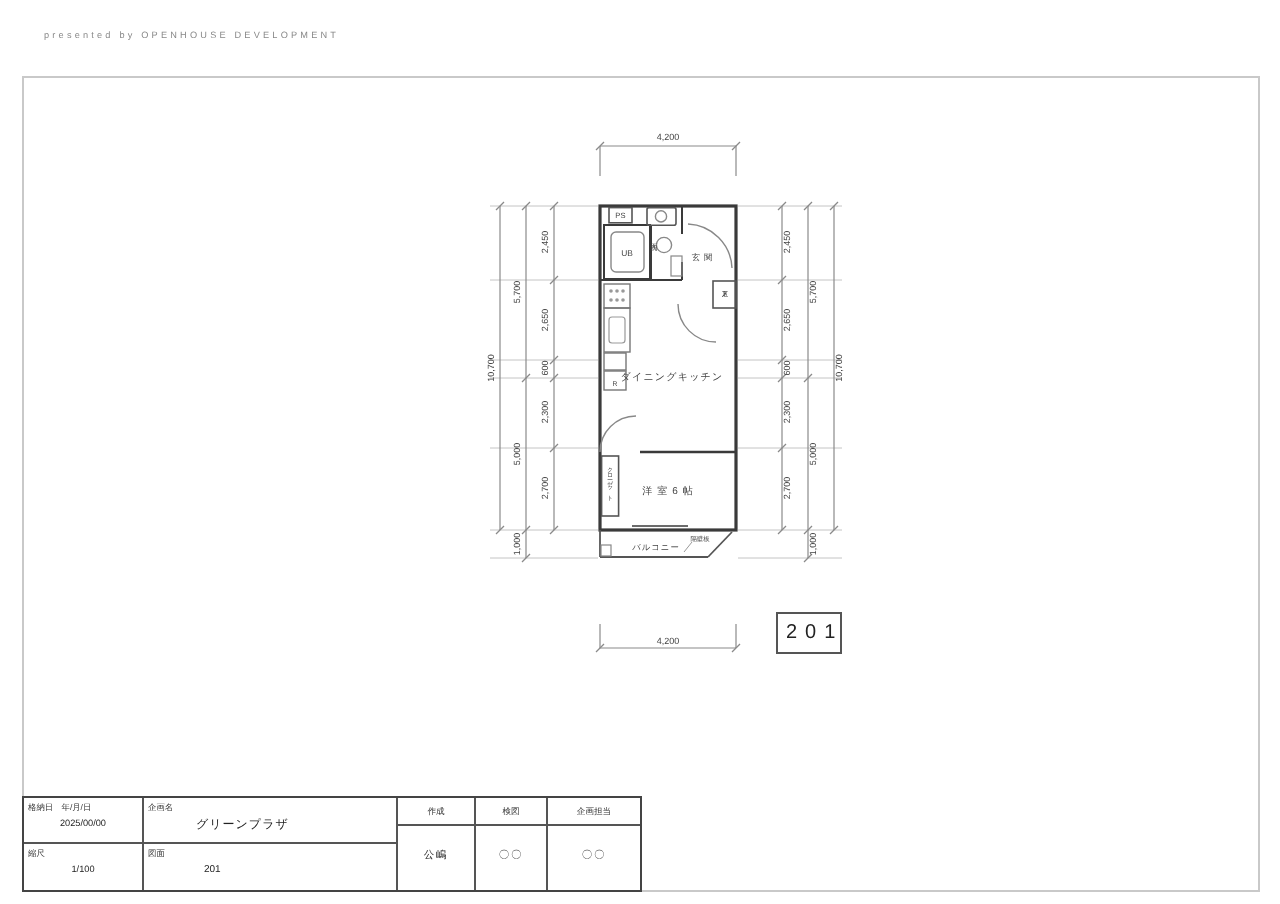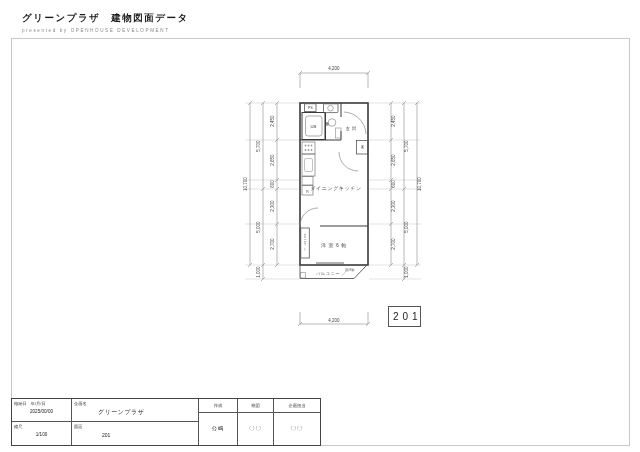--- a/index.html
+++ b/index.html
@@ -36,21 +36,20 @@
   .val-mid{font-size:5px;margin:3px 0 0 30px;color:#222;}
   .hcell{font-size:4.3px;text-align:center;line-height:13px;color:#333;}
   .vcell{font-size:5.2px;text-align:center;line-height:30px;color:#222;letter-spacing:1px;}
 </style>
 </head>
 <body>
 
 <div class="frame"></div>
 
 <div class="hdr">
-  <div class="hdr-title">グリーンプラザ　建物図面データ</div>
   <div class="hdr-sub">presented by OPENHOUSE DEVELOPMENT</div>
 </div>
 
 <svg width="640" height="452" viewBox="0 0 640 452">
 
   <g stroke="#c4c4c4" stroke-width="0.5">
     <line x1="245" y1="103" x2="299" y2="103"></line>
       <line x1="245" y1="140" x2="299" y2="140"></line>
     <line x1="245" y1="180" x2="299" y2="180"></line>
       <line x1="245" y1="189" x2="299" y2="189"></line>

